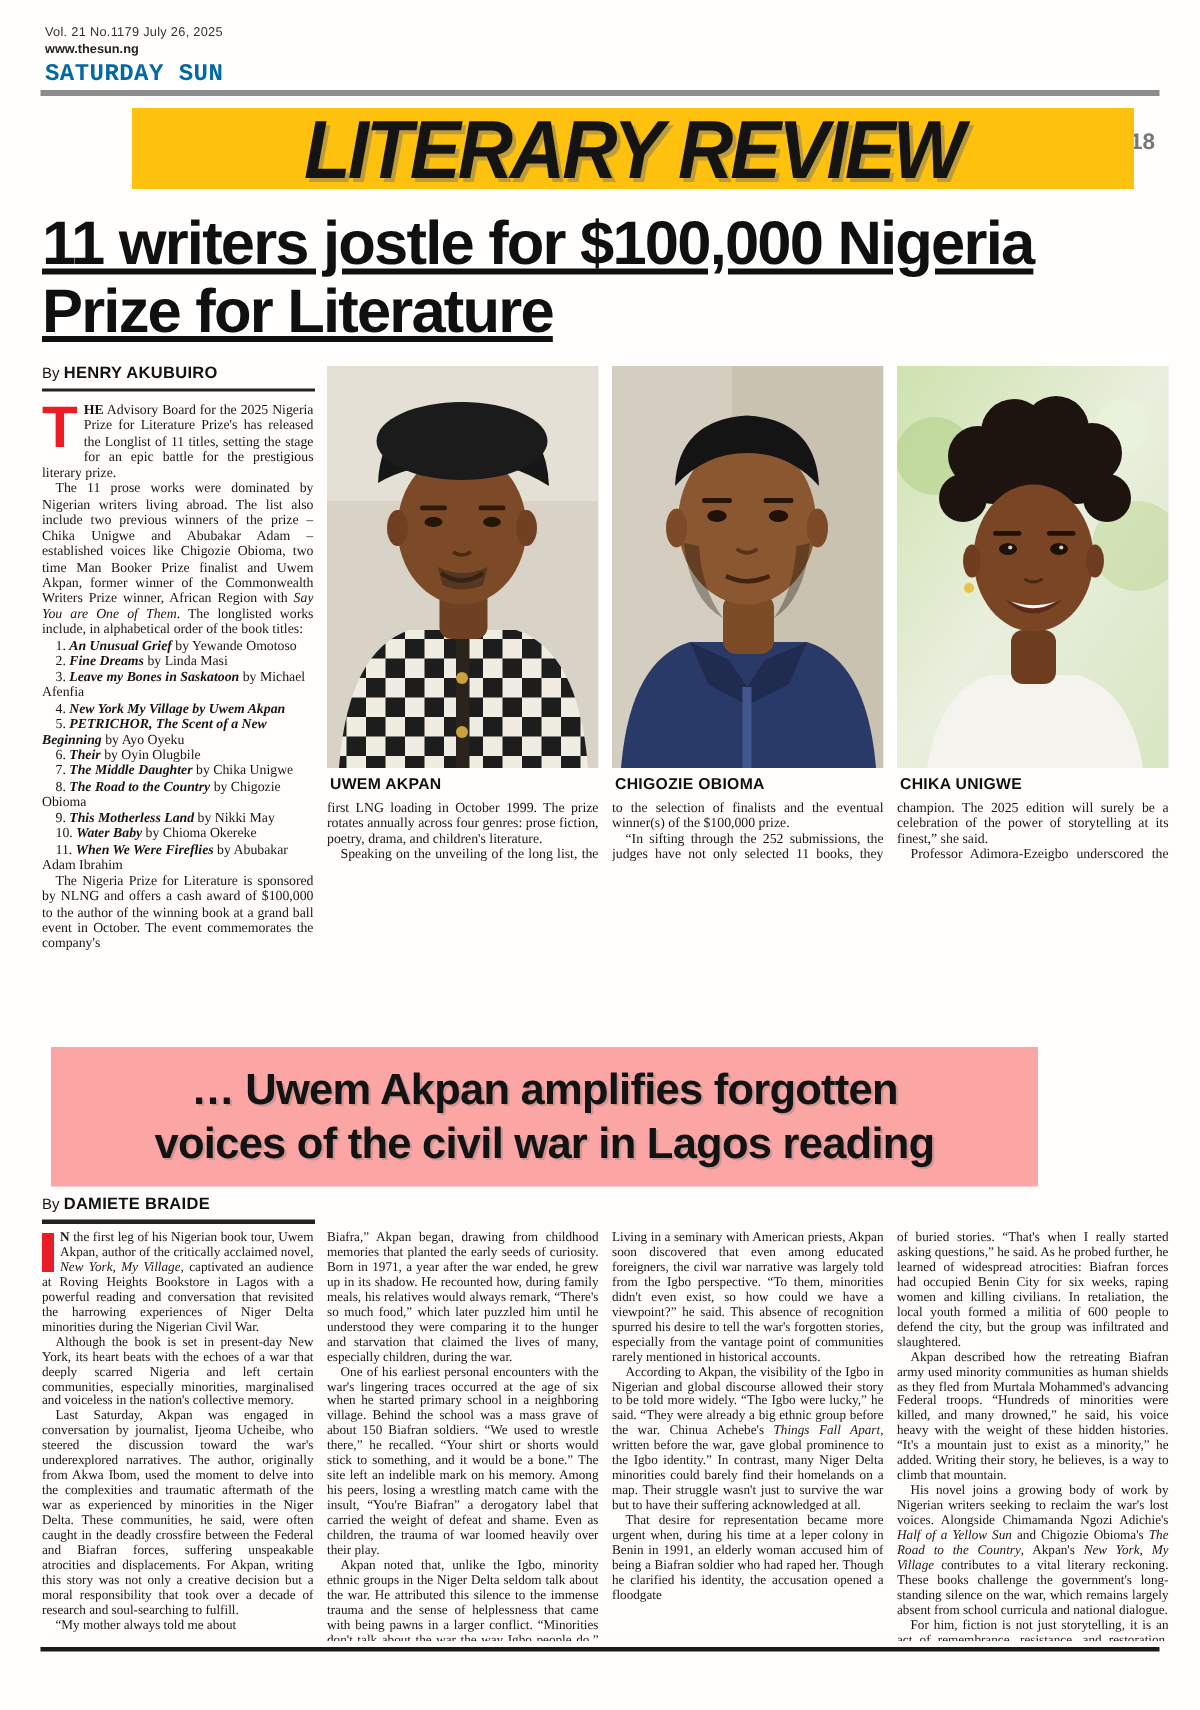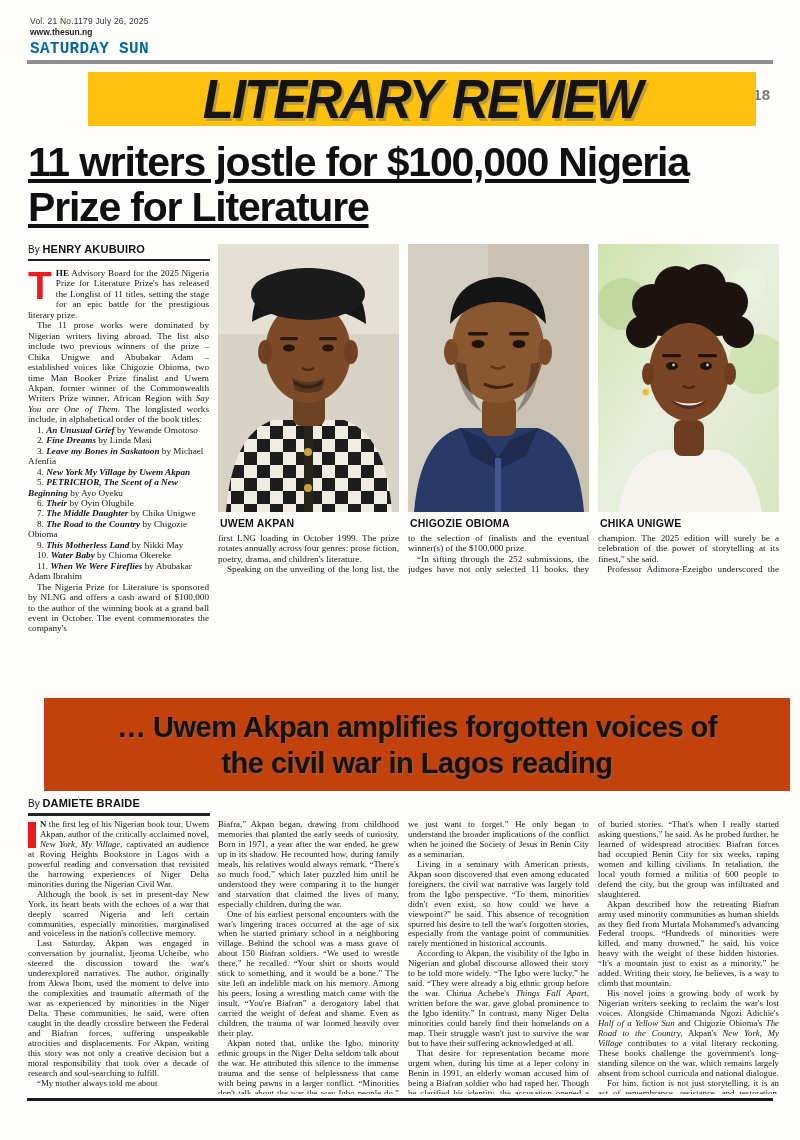--- a/index.html
+++ b/index.html
@@ -47,21 +47,21 @@
   
   .a1col1{position:absolute;left:28px;top:268px;width:181px;height:430px;overflow:hidden;}
   .photo-col{position:absolute;top:244px;width:181px;height:330px;overflow:hidden;}
   .pc2{left:218px;} .pc3{left:408px;} .pc4{left:598px;}
   .photo{width:181px;height:268px;overflow:hidden;background:#ccc;}
   .photo svg{display:block;}
   .caption{font-family:"Liberation Sans",sans-serif;font-weight:bold;font-size:10.5px;
            color:#111;margin:5px 0 4px 2px;letter-spacing:.2px;}
   .photo-col .coltext{height:160px;overflow:hidden;}
   
-  .banner2{position:absolute;left:44px;top:698px;width:746px;height:93px;background:#c2410c;
+  .banner2{position:absolute;left:34px;top:698px;width:658px;height:93px;background:#fca5a5;
            display:flex;align-items:center;justify-content:center;}
   .banner2 span{font-family:"Liberation Sans","DejaVu Sans",sans-serif;font-weight:bold;
                 font-size:29px;line-height:36px;letter-spacing:-.5px;color:#131313;text-align:center;
                 padding:0 52px;text-shadow:1.5px 1.5px 0 rgba(120,120,120,.35);}
   .a2col{position:absolute;top:820px;width:181px;height:274px;overflow:hidden;}
   .a2c1{left:28px;} .a2c2{left:218px;} .a2c3{left:408px;} .a2c4{left:598px;}
   .bottom-rule{position:absolute;left:27px;top:1098px;width:746px;height:3px;background:#1a1a1a;}
 </style>
 </head>
 <body>
@@ -241,21 +241,20 @@
       <p>Although the book is set in present-day New York, its heart beats with the echoes of a war that deeply scarred Nigeria and left certain communities, especially minorities, marginalised and voiceless in the nation's collective memory.</p>
       <p>Last Saturday, Akpan was engaged in conversation by journalist, Ijeoma Ucheibe, who steered the discussion toward the war's underexplored narratives. The author, originally from Akwa Ibom, used the moment to delve into the complexities and traumatic aftermath of the war as experienced by minorities in the Niger Delta. These communities, he said, were often caught in the deadly crossfire between the Federal and Biafran forces, suffering unspeakable atrocities and displacements. For Akpan, writing this story was not only a creative decision but a moral responsibility that took over a decade of research and soul-searching to fulfill.</p>
       <p>“My mother always told me about</p>
     </div>
   <div class="a2col a2c2 coltext a2text cont">
       <p>Biafra,” Akpan began, drawing from childhood memories that planted the early seeds of curiosity. Born in 1971, a year after the war ended, he grew up in its shadow. He recounted how, during family meals, his relatives would always remark, “There's so much food,” which later puzzled him until he understood they were comparing it to the hunger and starvation that claimed the lives of many, especially children, during the war.</p>
       <p>One of his earliest personal encounters with the war's lingering traces occurred at the age of six when he started primary school in a neighboring village. Behind the school was a mass grave of about 150 Biafran soldiers. “We used to wrestle there,” he recalled. “Your shirt or shorts would stick to something, and it would be a bone.” The site left an indelible mark on his memory. Among his peers, losing a wrestling match came with the insult, “You're Biafran” a derogatory label that carried the weight of defeat and shame. Even as children, the trauma of war loomed heavily over their play.</p>
       <p>Akpan noted that, unlike the Igbo, minority ethnic groups in the Niger Delta seldom talk about the war. He attributed this silence to the immense trauma and the sense of helplessness that came with being pawns in a larger conflict. “Minorities don't talk about the war the way Igbo people do,” he told his listeners. “It's a tragic episode</p>
     </div>
   <div class="a2col a2c3 coltext a2text cont">
-      <p>we just want to forget.” He only began to understand the broader implications of the conflict when he joined the Society of Jesus in Benin City as a seminarian.</p>
       <p>Living in a seminary with American priests, Akpan soon discovered that even among educated foreigners, the civil war narrative was largely told from the Igbo perspective. “To them, minorities didn't even exist, so how could we have a viewpoint?” he said. This absence of recognition spurred his desire to tell the war's forgotten stories, especially from the vantage point of communities rarely mentioned in historical accounts.</p>
       <p>According to Akpan, the visibility of the Igbo in Nigerian and global discourse allowed their story to be told more widely. “The Igbo were lucky,” he said. “They were already a big ethnic group before the war. Chinua Achebe's <i>Things Fall Apart</i>, written before the war, gave global prominence to the Igbo identity.” In contrast, many Niger Delta minorities could barely find their homelands on a map. Their struggle wasn't just to survive the war but to have their suffering acknowledged at all.</p>
       <p>That desire for representation became more urgent when, during his time at a leper colony in Benin in 1991, an elderly woman accused him of being a Biafran soldier who had raped her. Though he clarified his identity, the accusation opened a floodgate</p>
     </div>
   <div class="a2col a2c4 coltext a2text cont">
       <p>of buried stories. “That's when I really started asking questions,” he said. As he probed further, he learned of widespread atrocities: Biafran forces had occupied Benin City for six weeks, raping women and killing civilians. In retaliation, the local youth formed a militia of 600 people to defend the city, but the group was infiltrated and slaughtered.</p>
       <p>Akpan described how the retreating Biafran army used minority communities as human shields as they fled from Murtala Mohammed's advancing Federal troops. “Hundreds of minorities were killed, and many drowned,” he said, his voice heavy with the weight of these hidden histories. “It's a mountain just to exist as a minority,” he added. Writing their story, he believes, is a way to climb that mountain.</p>
       <p>His novel joins a growing body of work by Nigerian writers seeking to reclaim the war's lost voices. Alongside Chimamanda Ngozi Adichie's <i>Half of a Yellow Sun</i> and Chigozie Obioma's <i>The Road to the Country</i>, Akpan's <i>New York, My Village</i> contributes to a vital literary reckoning. These books challenge the government's long-standing silence on the war, which remains largely absent from school curricula and national dialogue.</p>
       <p>For him, fiction is not just storytelling, it is an act of remembrance, resistance, and restoration. “Until we acknowledge all sides of the war,” he said, “we can't truly heal.”</p>
     </div>

